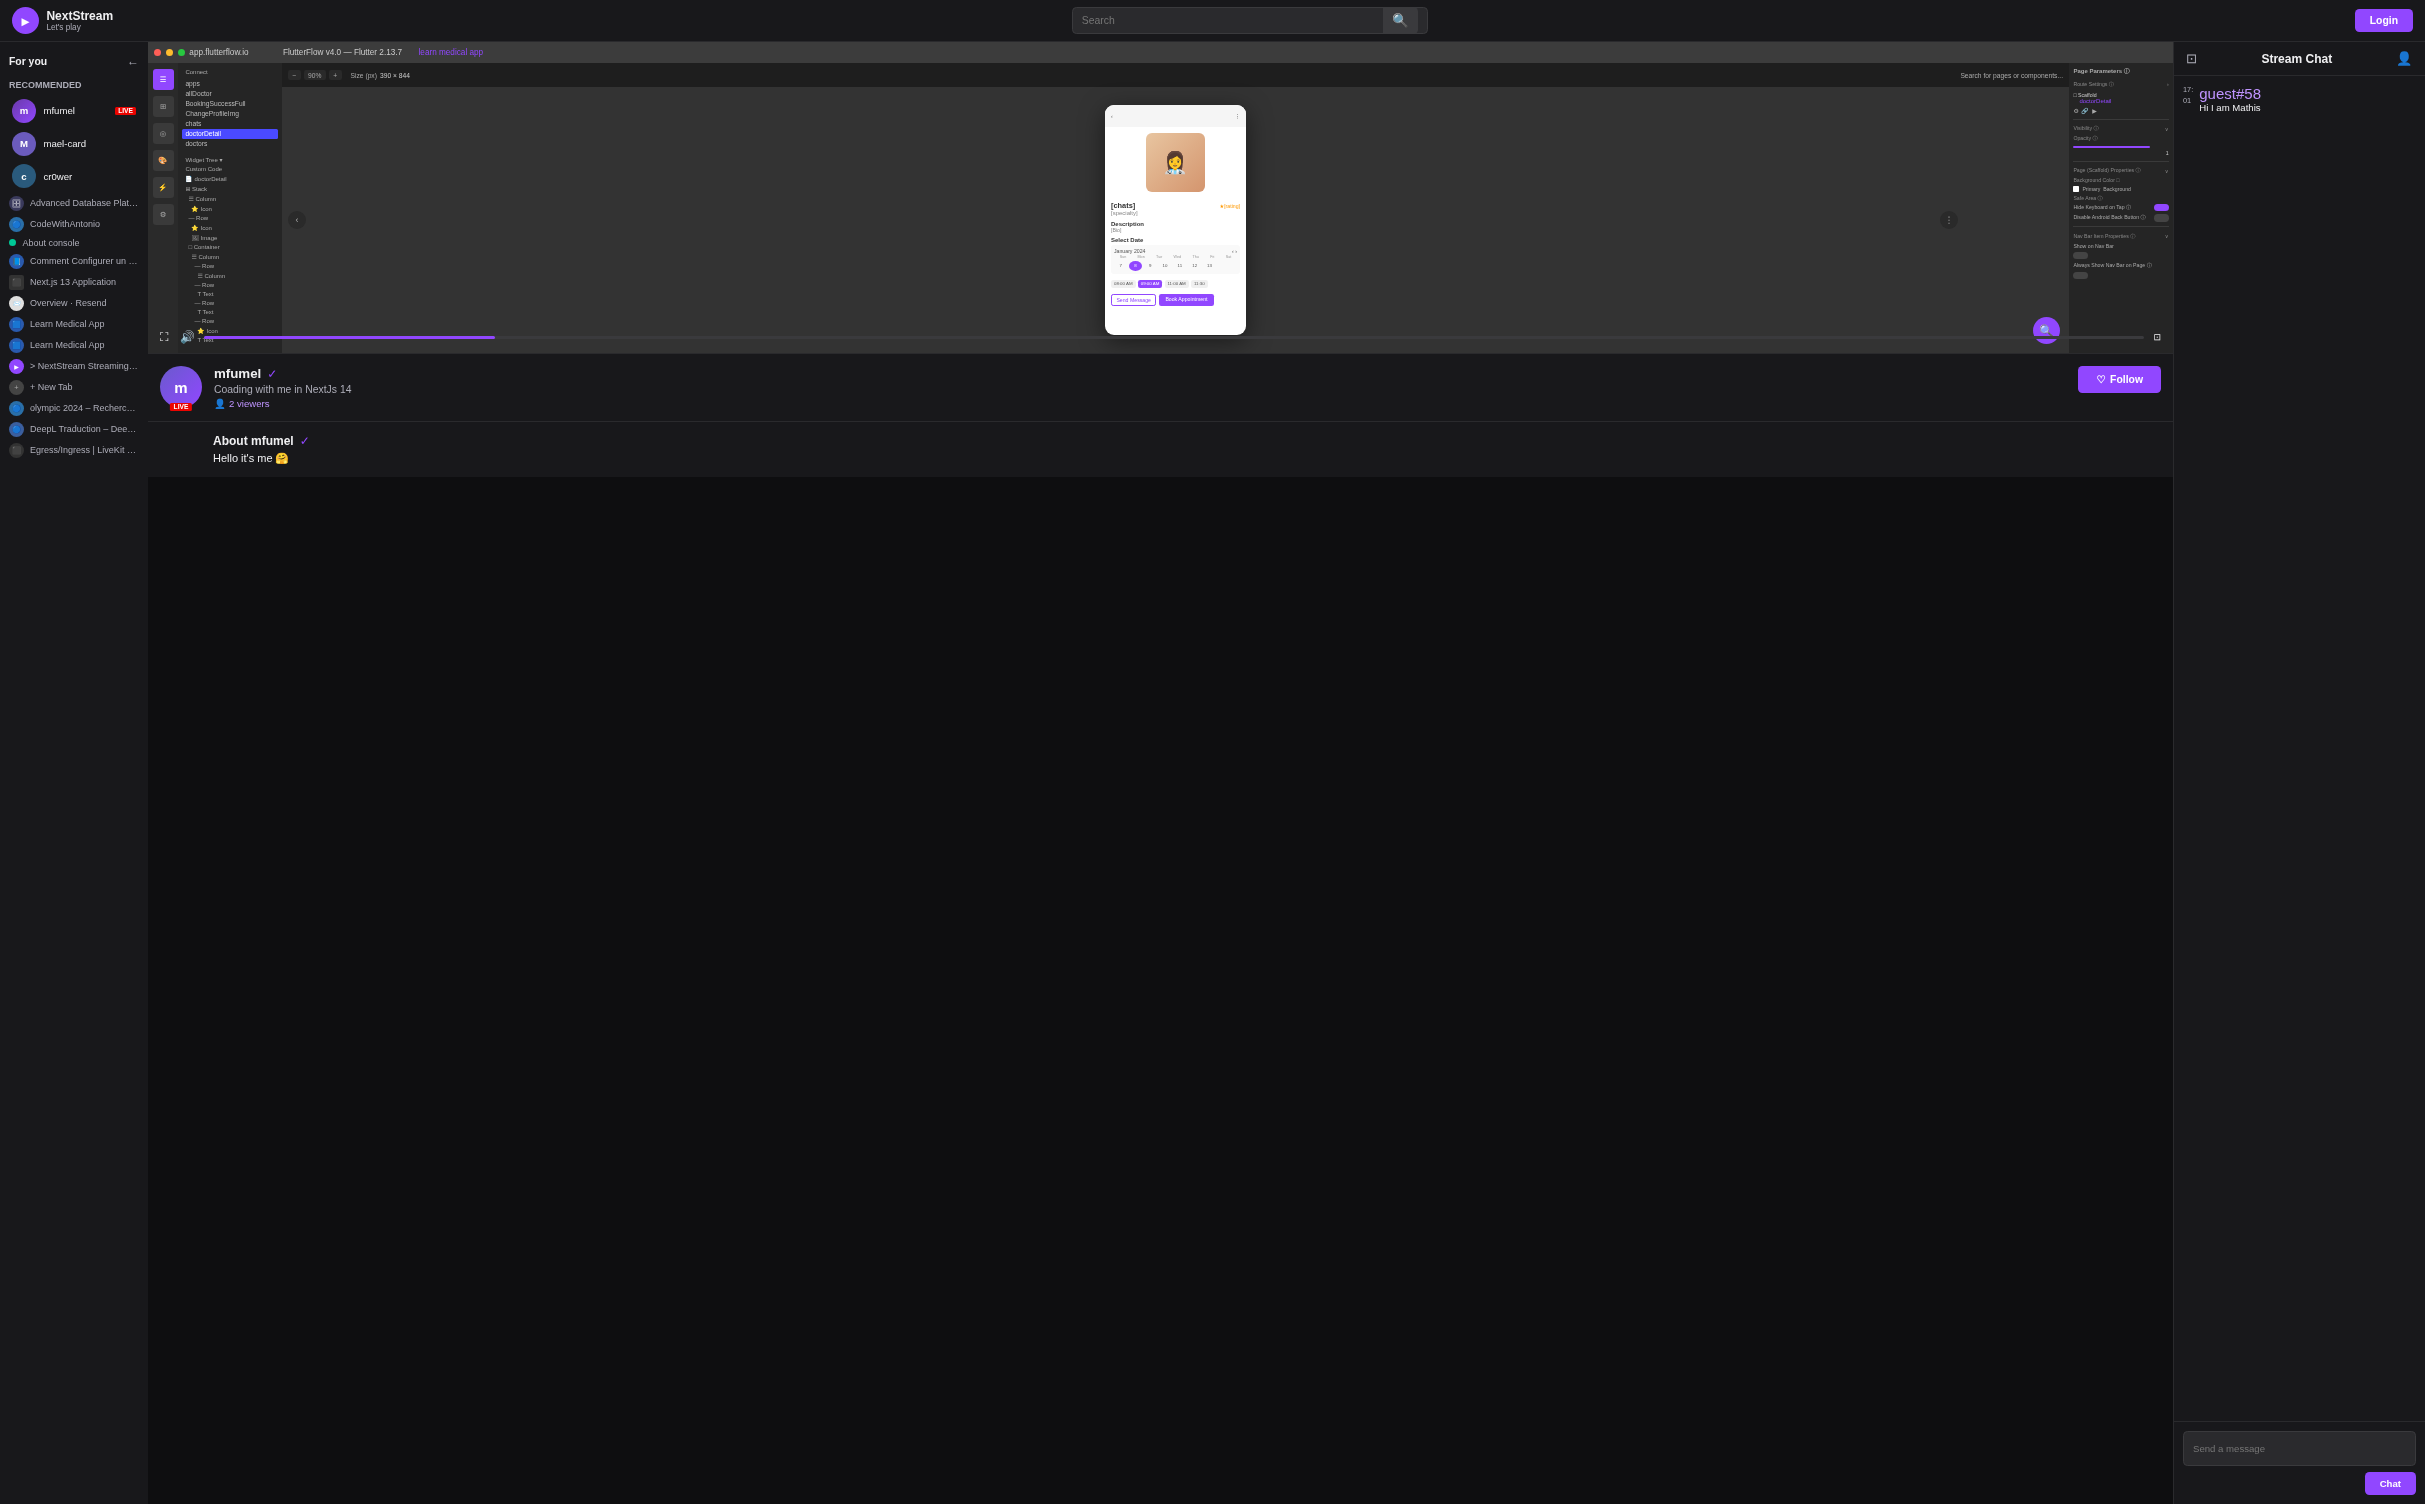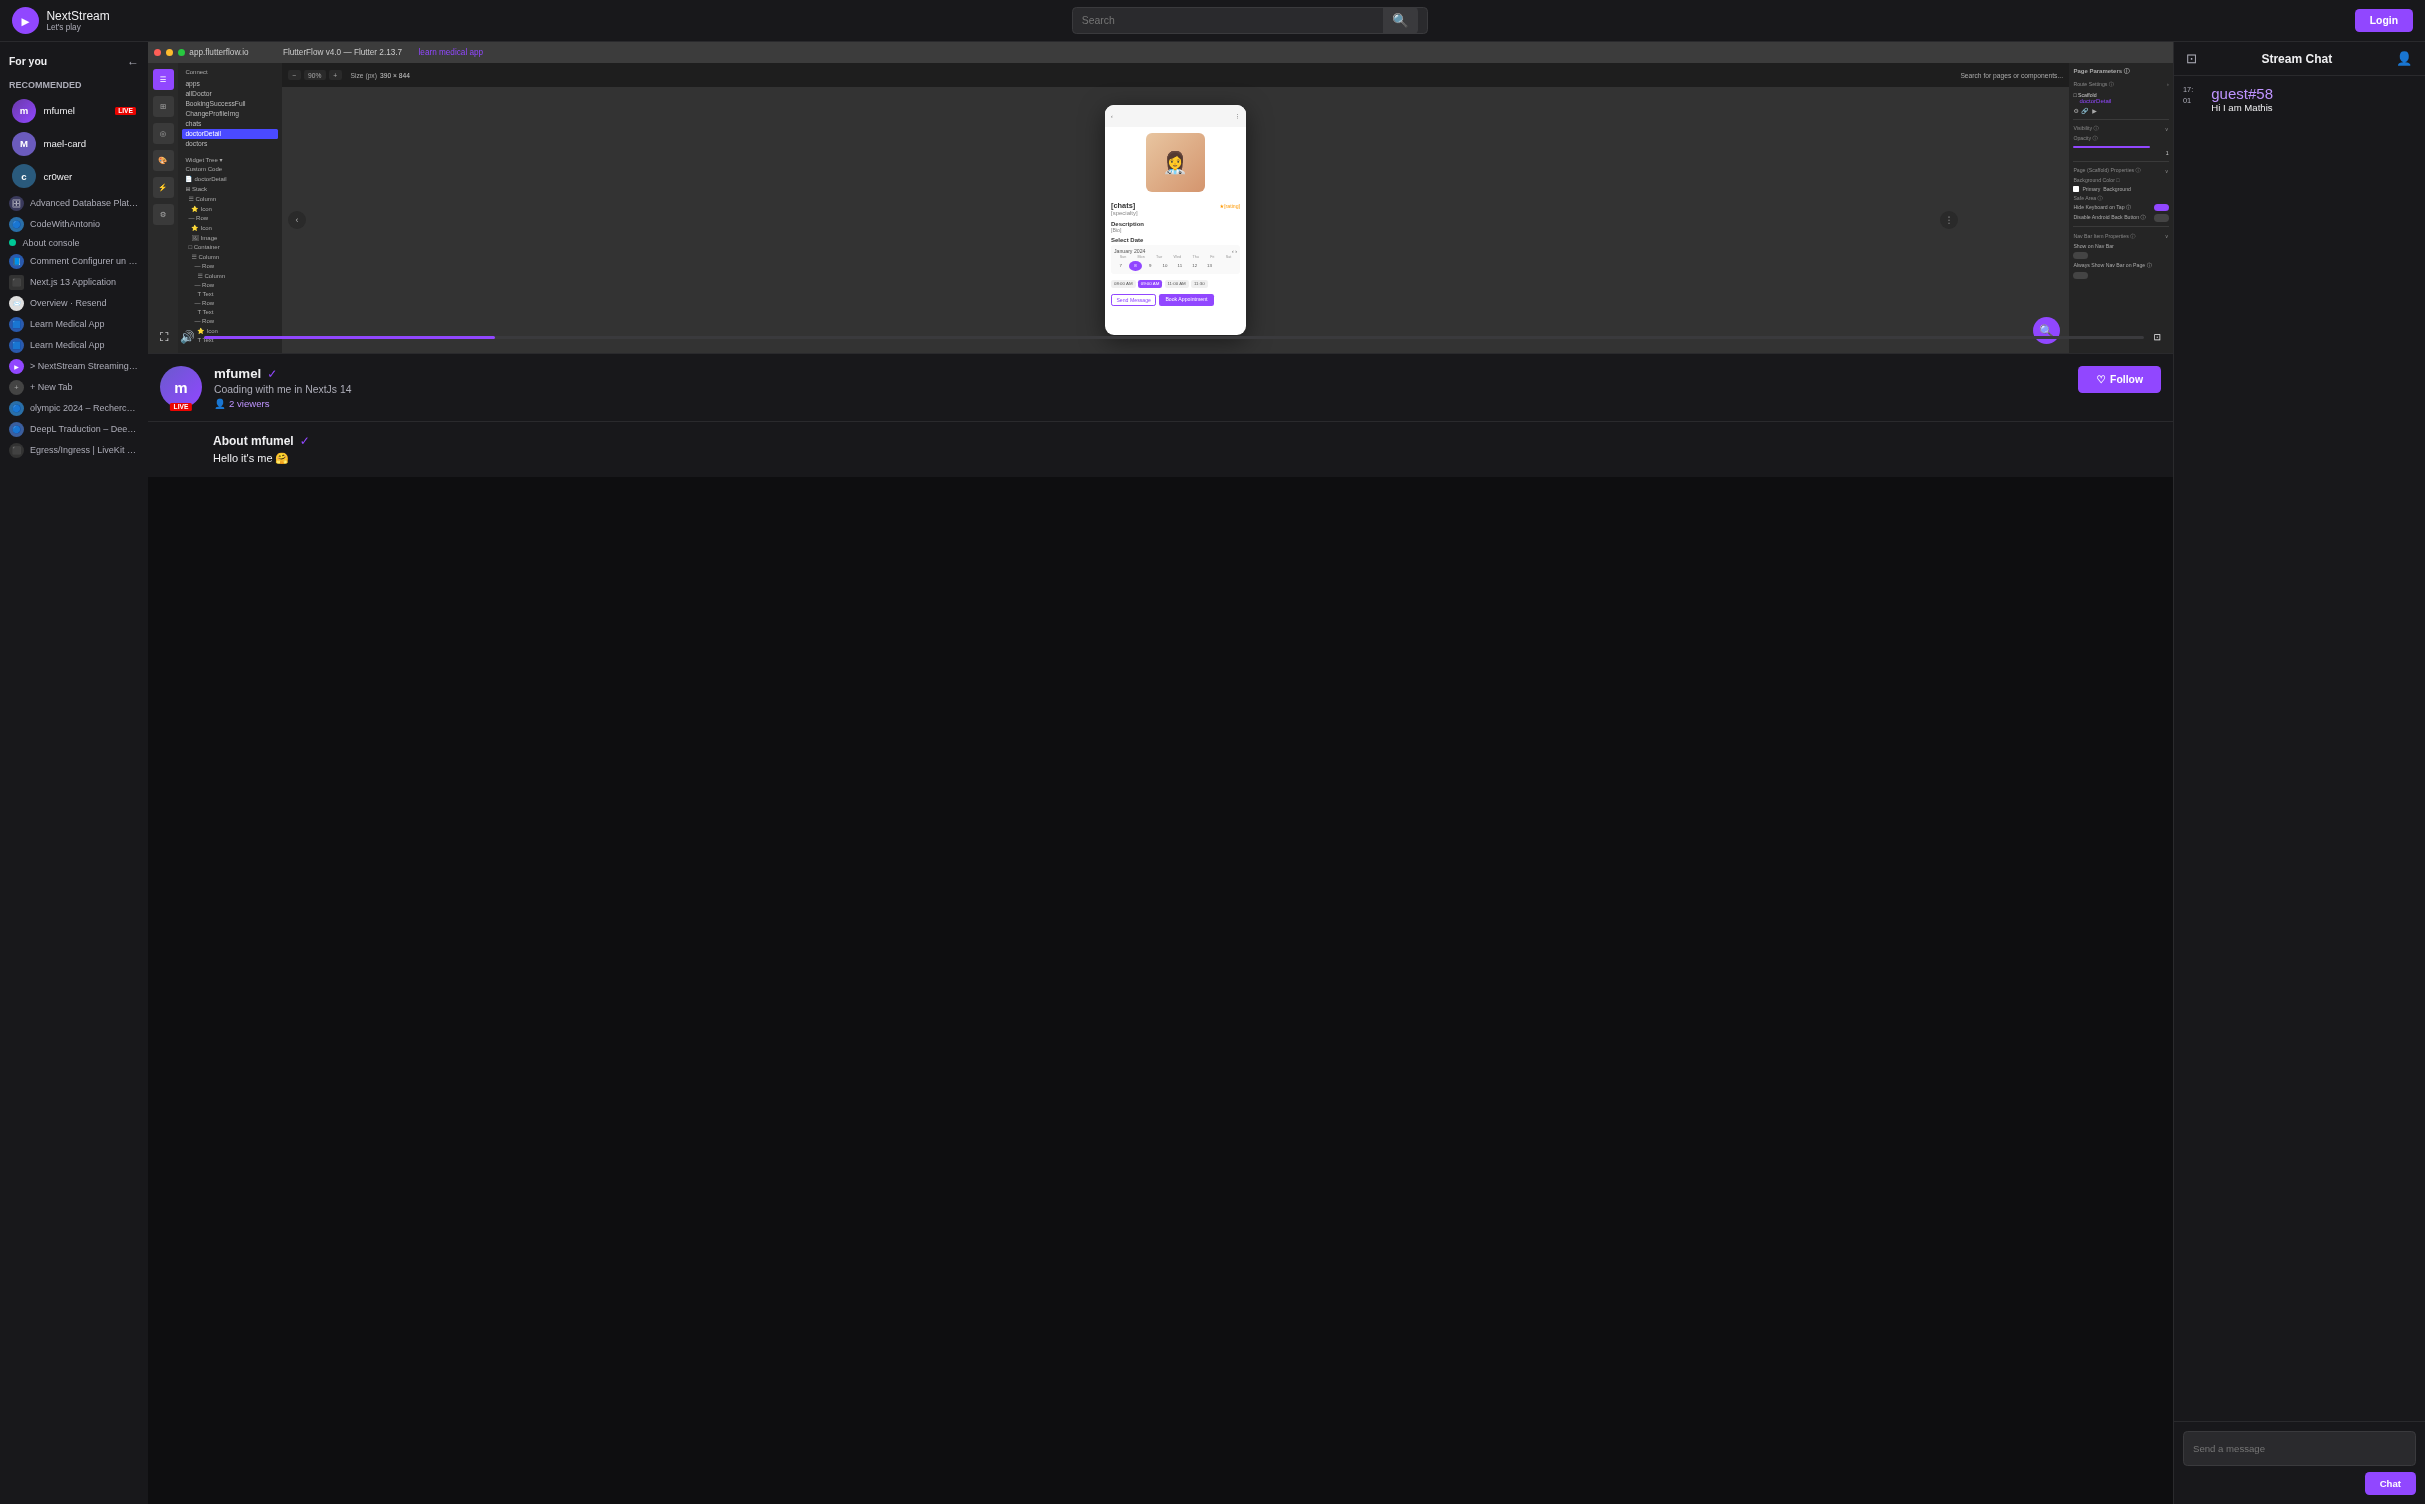--- a/index.html
+++ b/index.html
@@ -34,21 +34,21 @@
       height: 27px;
       background: #9147ff;
       border-radius: 50%;
       display: flex;
       align-items: center;
       justify-content: center;
       color: white;
       font-size: 10.4px;
     }
     .logo-text-area { display: flex; flex-direction: column; }
-    .logo-title { font-weight: 400; font-size: 12px; color: #efeff1; }
+    .logo-title { font-weight: 700; font-size: 12px; color: #efeff1; }
     .logo-sub { font-size: 8.2px; color: #adadb8; }
     .search-area {
       flex: 1;
       display: flex;
       justify-content: center;
       align-items: center;
     }
     .search-box {
       background: #2a2a2d;
       border: 0.7px solid #3a3a3d;
@@ -494,21 +494,21 @@
       border-bottom: 0.7px solid #2a2a2d;
     }
     .chat-title { font-size: 12px; font-weight: 700; color: #efeff1; }
     .chat-messages {
       flex: 1;
       overflow-y: auto;
       padding: 9px;
     }
     .chat-message {
       display: flex;
-      gap: 18px;
+      gap: 6px;
       margin-bottom: 10px;
     }
     .chat-msg-meta {
       display: flex;
       flex-direction: column;
       gap: 1.5px;
     }
     .chat-timestamp { font-size: 7.4px; color: #adadb8; }
     .chat-username { font-size: 15px; font-weight: 400; color: #bf94ff; }
     .chat-text { font-size: 9.6px; color: #efeff1; }

